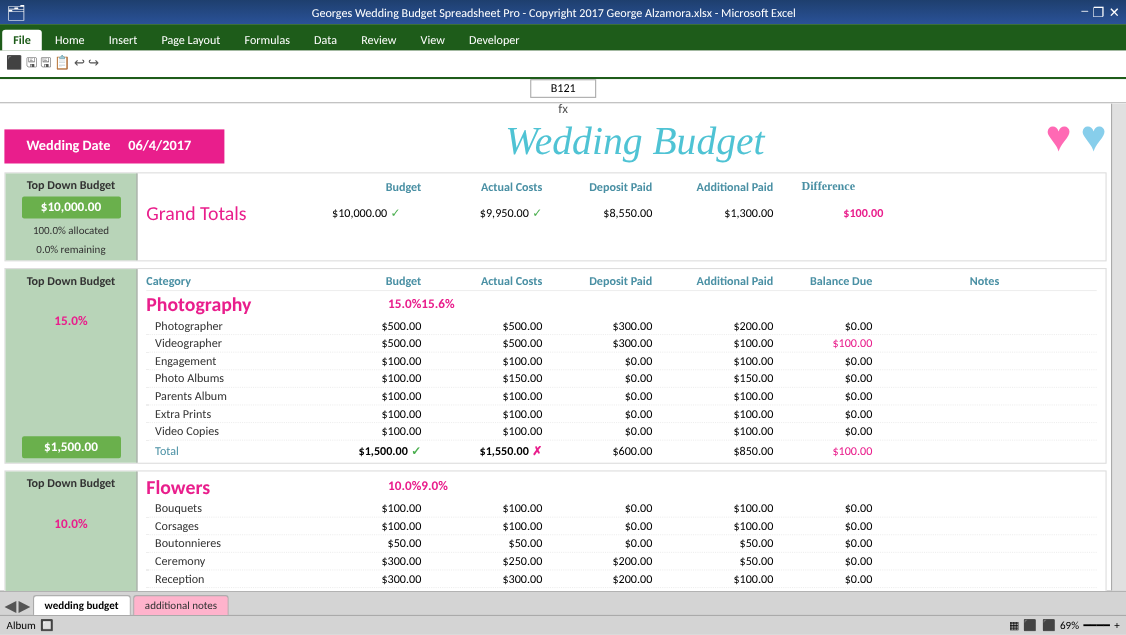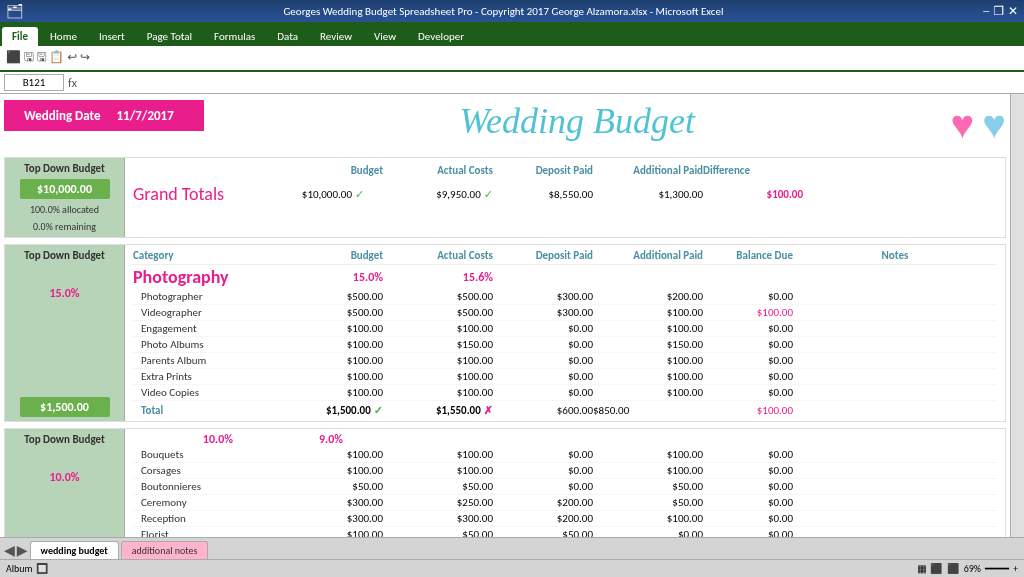--- a/index.html
+++ b/index.html
@@ -52,20 +52,21 @@
       font-size: 11px;
     }
     .formula-bar {
       background: white;
       height: 22px;
       display: flex;
       align-items: center;
       border-bottom: 1px solid #aaa;
       padding: 0 4px;
       gap: 4px;
+      flex-direction: column;
     }
     .cell-ref {
       border: 1px solid #aaa;
       padding: 1px 6px;
       font-size: 11px;
       width: 60px;
       text-align: center;
     }
     .formula-input {
       flex: 1;
@@ -82,21 +83,21 @@
 
     
     .content-area {
       padding: 4px;
       overflow: hidden;
     }
 
     
     .wedding-header {
       display: flex;
-      align-items: flex-start;
+      align-items: flex-end;
       justify-content: space-between;
       margin-bottom: 6px;
       padding: 2px 0;
     }
     .wedding-date-box {
       background: #e91e8c;
       color: white;
       padding: 8px 20px;
       font-size: 13px;
       font-weight: bold;
@@ -170,21 +171,21 @@
     .totals-header-row {
       display: flex;
       padding: 2px 0;
       margin-bottom: 2px;
     }
     .totals-header-row .col-name { width: 150px; }
     .totals-header-row .col-budget { width: 100px; text-align: right; color: #4a90a4; font-weight: bold; }
     .totals-header-row .col-actual { width: 110px; text-align: right; color: #4a90a4; font-weight: bold; }
     .totals-header-row .col-deposit { width: 100px; text-align: right; color: #4a90a4; font-weight: bold; }
     .totals-header-row .col-addl { width: 110px; text-align: right; color: #4a90a4; font-weight: bold; }
-    .totals-header-row .col-diff { width: 100px; text-align: left; color: #4a90a4; font-weight: bold; }
+    .totals-header-row .col-diff { width: 100px; text-align: center; color: #4a90a4; font-weight: bold; font-family: Liberation Serif, serif; }
     .totals-header-row .col-notes { flex: 1; color: #4a90a4; font-weight: bold; }
 
     .grand-total-row {
       display: flex;
       align-items: center;
       padding: 2px 0;
     }
     .grand-total-row .col-name {
       width: 150px;
       font-size: 18px;
@@ -250,45 +251,45 @@
     .col-balance2 { width: 90px; text-align: right; color: #4a90a4; font-weight: bold; font-size: 11px; }
     .col-notes2 { flex: 1; color: #4a90a4; font-weight: bold; font-size: 11px; text-align: center; }
 
     .cat-name-row {
       display: flex;
       align-items: center;
       padding: 1px 0;
     }
     .cat-name-cell { width: 150px; font-size: 18px; font-weight: bold; color: #e91e8c; }
     .cat-pct-cell { width: 100px; text-align: right; font-size: 12px; color: #e91e8c; font-weight: bold; }
-    .cat-pct-actual { width: 110px; text-align: right; font-size: 12px; color: #e91e8c; font-weight: bold; }
+    .cat-pct-actual { width: 110px; font-size: 12px; color: #e91e8c; font-weight: bold; }
 
     .data-row {
       display: flex;
       padding: 1px 0;
       border-bottom: 1px dotted #eee;
     }
     .data-row .d-name { width: 150px; font-size: 11px; color: #333; padding-left: 8px; }
     .data-row .d-budget { width: 100px; text-align: right; font-size: 11px; }
     .data-row .d-actual { width: 110px; text-align: right; font-size: 11px; }
     .data-row .d-deposit { width: 100px; text-align: right; font-size: 11px; }
     .data-row .d-addl { width: 110px; text-align: right; font-size: 11px; }
     .data-row .d-balance { width: 90px; text-align: right; font-size: 11px; }
     .data-row .d-notes { flex: 1; font-size: 11px; }
 
     .total-row {
       display: flex;
       padding: 2px 0;
       margin-top: 1px;
     }
-    .total-row .t-name { width: 150px; font-size: 11px; font-weight: bold; color: #4a90a4; padding-left: 8px; }
+    .total-row .t-name { width: 150px; font-size: 11px; font-weight: normal; color: #4a90a4; padding-left: 8px; }
     .total-row .t-budget { width: 100px; text-align: right; font-size: 11px; font-weight: bold; }
     .total-row .t-actual { width: 110px; text-align: right; font-size: 11px; font-weight: bold; }
     .total-row .t-deposit { width: 100px; text-align: right; font-size: 11px; }
-    .total-row .t-addl { width: 110px; font-size: 11px; }
+    .total-row .t-addl { width: 110px; text-align: right; font-size: 11px; }
     .total-row .t-balance { width: 90px; text-align: right; font-size: 11px; color: #e91e8c; }
     .total-row .t-notes { flex: 1; }
 
     .pink-val { color: #e91e8c; }
 
     
     .status-bar {
       background: #d4d4d4;
       height: 18px;
       display: flex;
@@ -343,21 +344,21 @@
     <span>─</span>
     <span>❐</span>
     <span>✕</span>
   </div>
 </div>
 
 <div class="ribbon-tabs">
   <div class="ribbon-tab active">File</div>
   <div class="ribbon-tab">Home</div>
   <div class="ribbon-tab">Insert</div>
-  <div class="ribbon-tab">Page Total</div>
+  <div class="ribbon-tab">Page Layout</div>
   <div class="ribbon-tab">Formulas</div>
   <div class="ribbon-tab">Data</div>
   <div class="ribbon-tab">Review</div>
   <div class="ribbon-tab">View</div>
   <div class="ribbon-tab">Developer</div>
 </div>
 
 <div class="ribbon-area">
   <span style="color:#555; font-size:12px;">⬛ 🖫 🖫 📋 ↩ ↪</span>
 </div>
@@ -368,21 +369,21 @@
   <input class="formula-input" type="text" value="" style="">
 </div>
 
 <div style="display:flex; flex:1; overflow:hidden; background:white; height: 443px;">
   <div style="flex:1; overflow-y:auto; overflow-x:hidden;">
     <div class="content-area">
 
       <div class="wedding-header">
         <div class="wedding-date-box">
           <span>Wedding Date</span>
-          <span>11/7/2017</span>
+          <span>06/4/2017</span>
         </div>
         <div class="wedding-title">Wedding Budget</div>
         <div class="hearts">
           <span class="heart heart-pink">♥</span>
           <span class="heart heart-blue">♥</span>
         </div>
       </div>
 
       <div class="grand-totals-section">
         <div class="left-panel">
@@ -518,20 +519,21 @@
       </div>
 
       <div class="category-section">
         <div class="cat-left-panel">
           <div class="top-down-label">Top Down Budget</div>
           <div class="cat-pct">10.0%</div>
 
         </div>
         <div class="cat-right-panel">
           <div class="cat-name-row">
+            <div class="cat-name-cell">Flowers</div>
             <div class="cat-pct-cell">10.0%</div>
             <div class="cat-pct-actual">9.0%</div>
           </div>
           <div class="data-row">
             <div class="d-name">Bouquets</div>
             <div class="d-budget">$100.00</div>
             <div class="d-actual">$100.00</div>
             <div class="d-deposit">$0.00</div>
             <div class="d-addl">$100.00</div>
             <div class="d-balance">$0.00</div>

